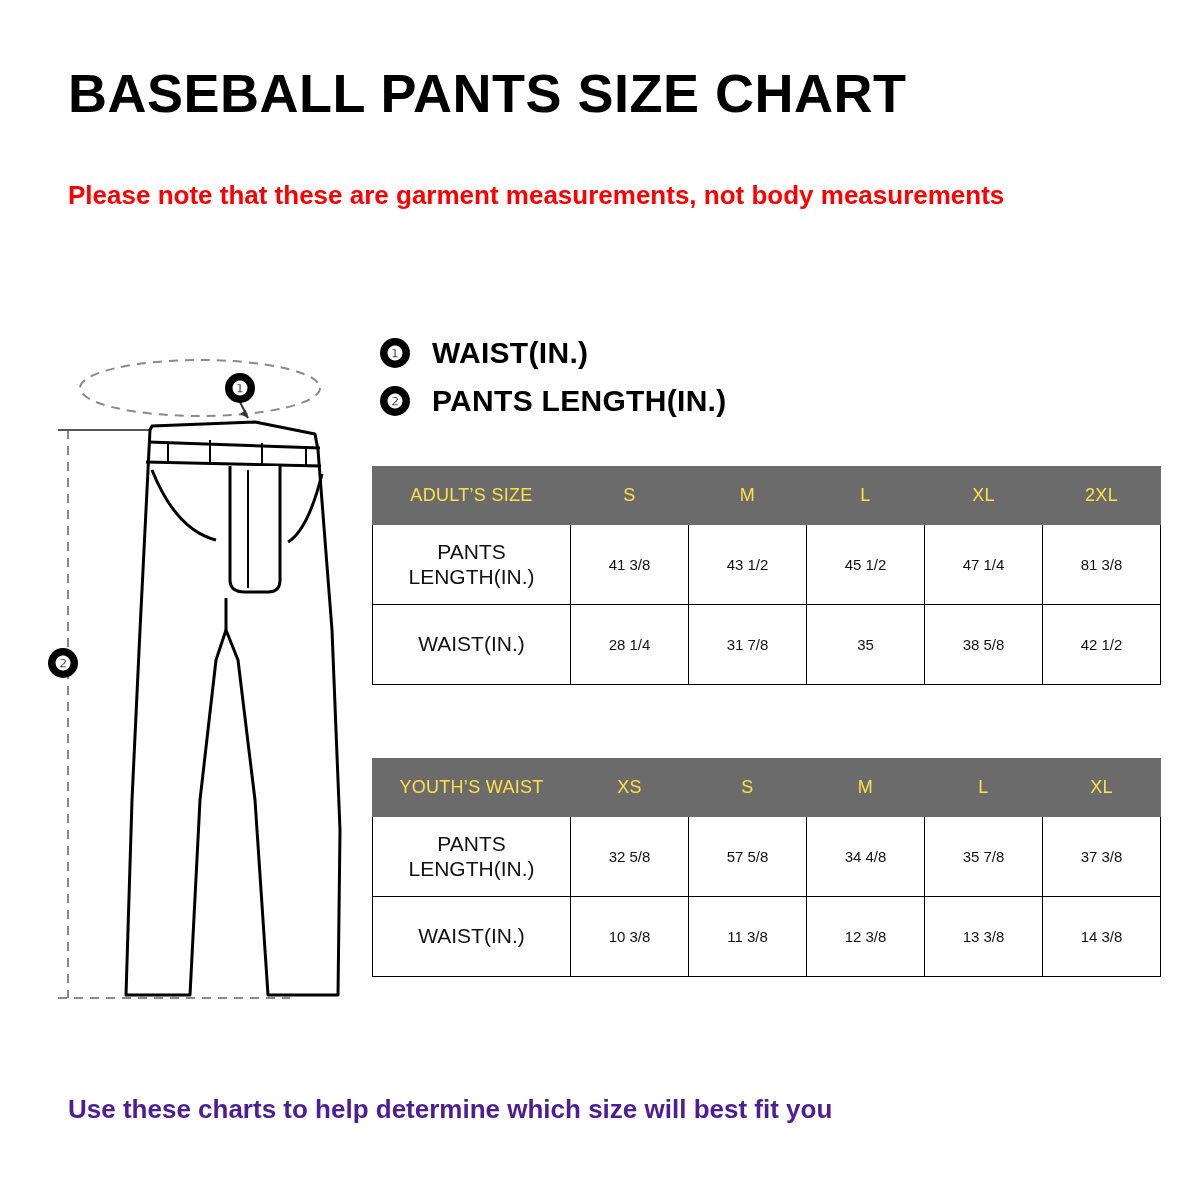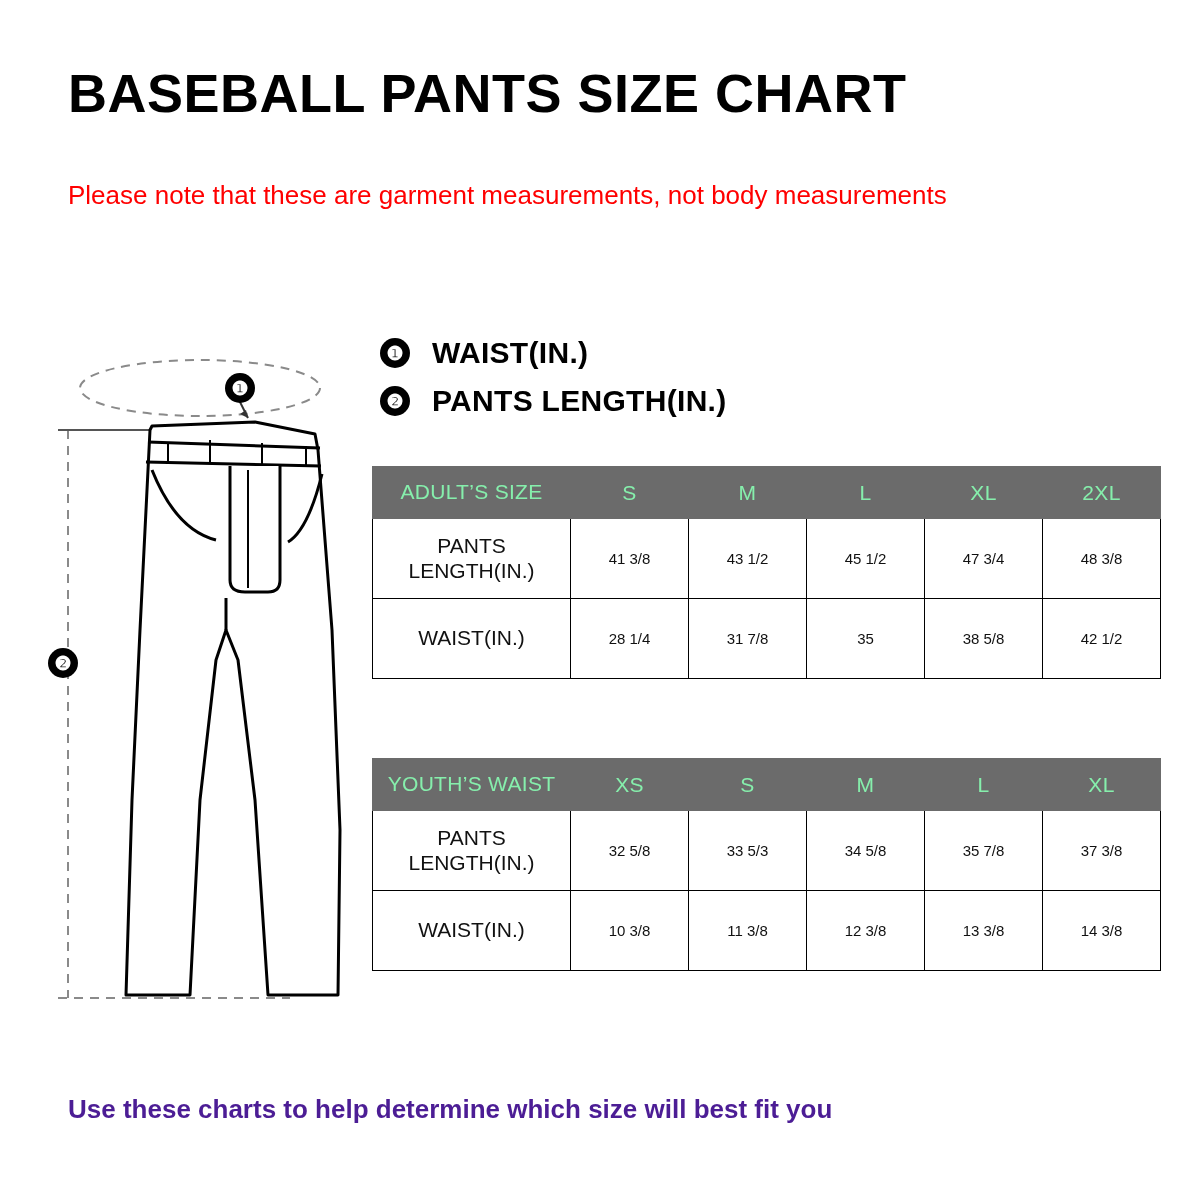--- a/index.html
+++ b/index.html
@@ -30,21 +30,21 @@
     white-space: nowrap;
   }
 
   
   .note {
     position: absolute;
     left: 68px;
     top: 178px;
     width: 950px;
     font-size: 26px;
-    font-weight: 400;
+    font-weight: 700;
     line-height: 1.34;
     color: #ff0000;
   }
 
   
   .legend {
     position: absolute;
     left: 380px;
     top: 336px;
   }
@@ -111,23 +111,23 @@
     border: 1px solid #000000;
     text-align: center;
     vertical-align: middle;
     font-size: 15px;
     color: #111111;
     font-weight: 400;
     padding: 4px 2px;
   }
   thead th {
     background: #6b6b6b;
-    color: #86efac;
-    height: 52px;
-    font-size: 21px;
+    color: #fde047;
+    height: 58px;
+    font-size: 18px;
     font-weight: 400;
     letter-spacing: 0.3px;
     border-color: #6b6b6b;
   }
   thead th.corner {
     font-weight: 400;
     line-height: 1.15;
   }
   tbody td { height: 80px; }
   tbody td.rowhead {
@@ -223,22 +223,22 @@
           <th>XL</th>
           <th>2XL</th>
         </tr>
       </thead>
       <tbody>
         <tr>
           <td class="rowhead">PANTS LENGTH(IN.)</td>
           <td>41 3/8</td>
           <td>43 1/2</td>
           <td>45 1/2</td>
-          <td>47 3/4</td>
-          <td>48 3/8</td>
+          <td>47 1/4</td>
+          <td>81 3/8</td>
         </tr>
         <tr>
           <td class="rowhead">WAIST(IN.)</td>
           <td>28 1/4</td>
           <td>31 7/8</td>
           <td>35</td>
           <td>38 5/8</td>
           <td>42 1/2</td>
         </tr>
       </tbody>
@@ -262,22 +262,22 @@
           <th>S</th>
           <th>M</th>
           <th>L</th>
           <th>XL</th>
         </tr>
       </thead>
       <tbody>
         <tr>
           <td class="rowhead">PANTS LENGTH(IN.)</td>
           <td>32 5/8</td>
-          <td>33 5/3</td>
-          <td>34  5/8</td>
+          <td>57 5/8</td>
+          <td>34  4/8</td>
           <td>35 7/8</td>
           <td>37 3/8</td>
         </tr>
         <tr>
           <td class="rowhead">WAIST(IN.)</td>
           <td>10 3/8</td>
           <td>11 3/8</td>
           <td>12 3/8</td>
           <td>13 3/8</td>
           <td>14 3/8</td>

